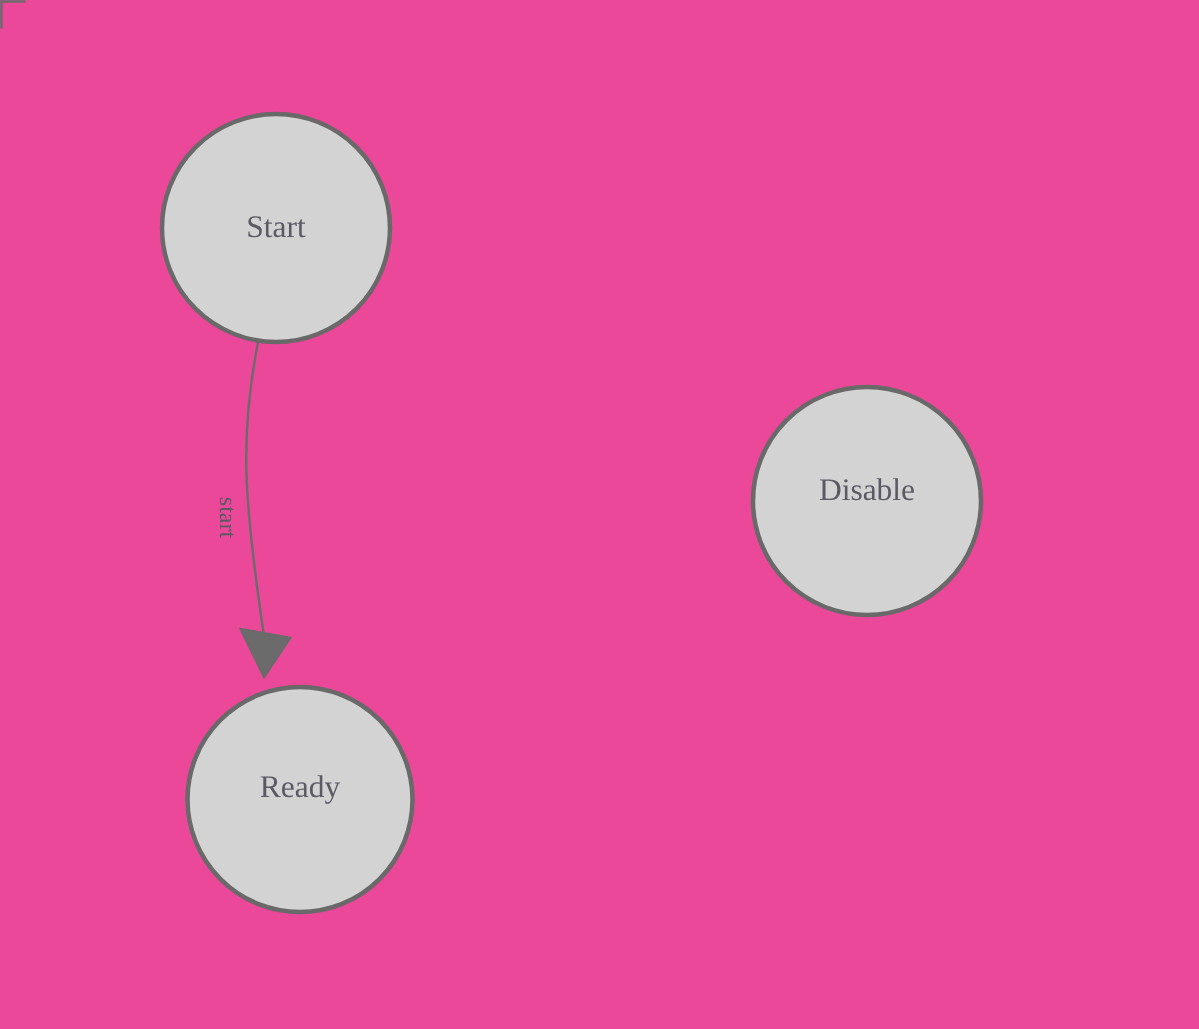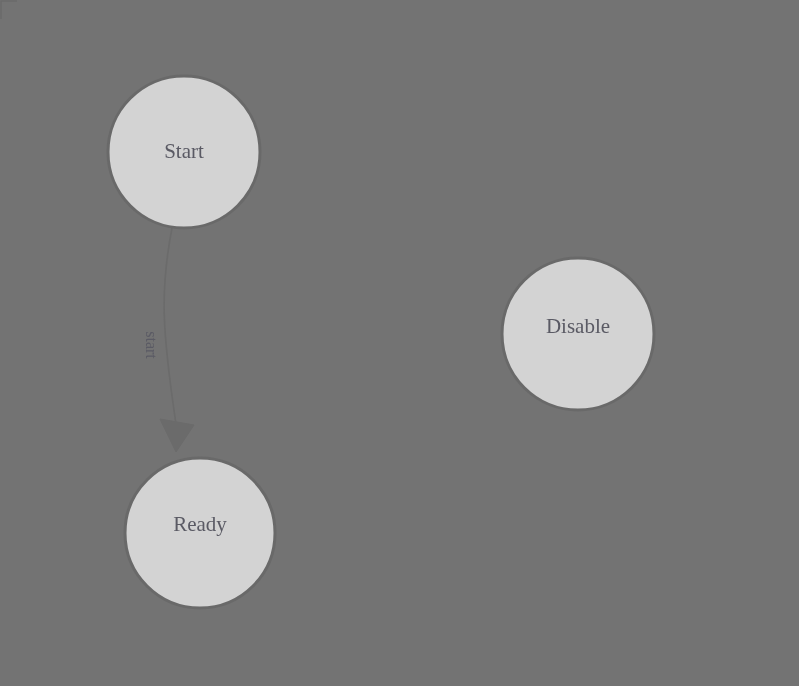--- a/index.html
+++ b/index.html
@@ -7,21 +7,21 @@
     padding: 0;
     background: #ffffff;
   }
   body {
     font-family: "Liberation Serif", serif;
   }
   #canvas {
     position: relative;
     width: 799px;
     height: 686px;
-    background: #737373;
+    background: #ec4899;
     overflow: hidden;
     text-align: right;
   }
   #diagram-svg {
     position: absolute;
     left: 0;
     top: 0;
     width: 799px;
     height: 686px;
   }

